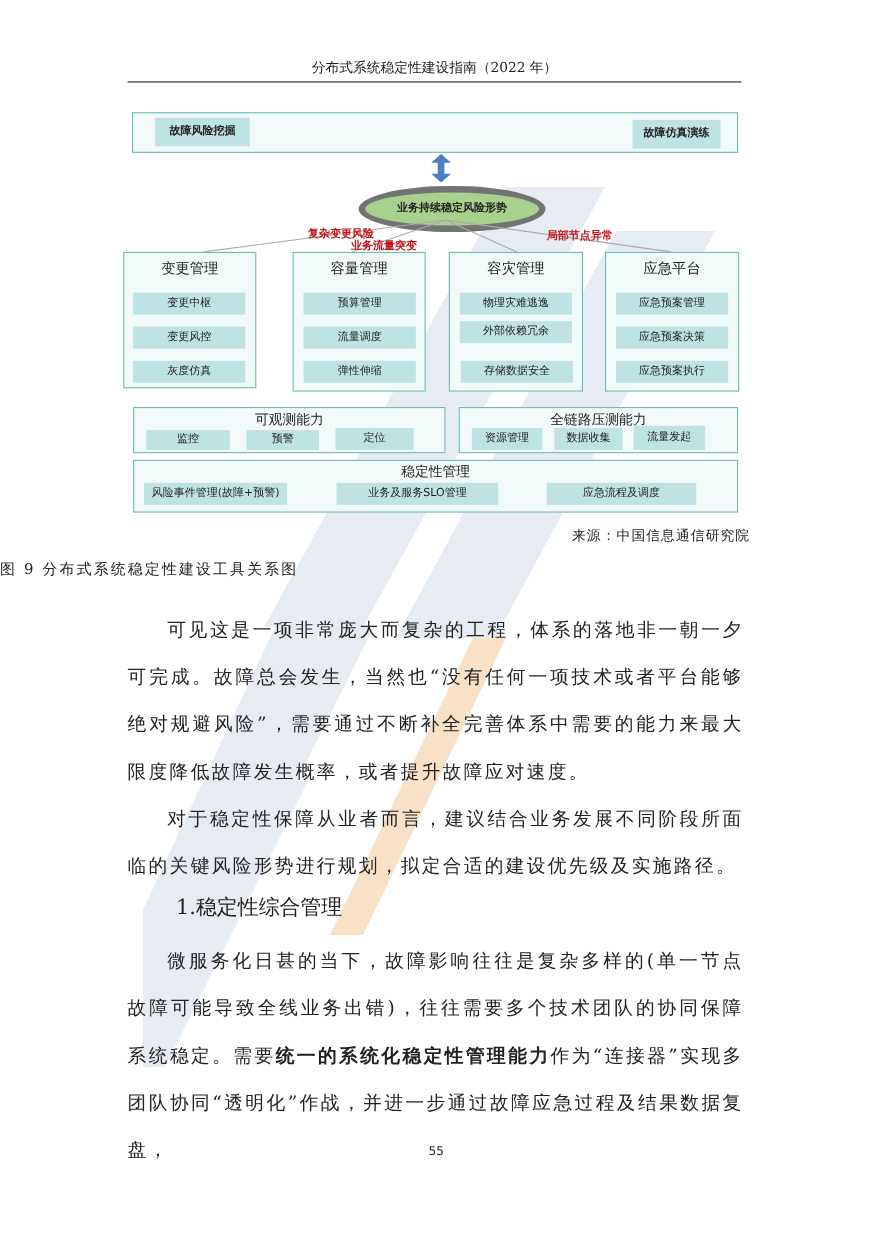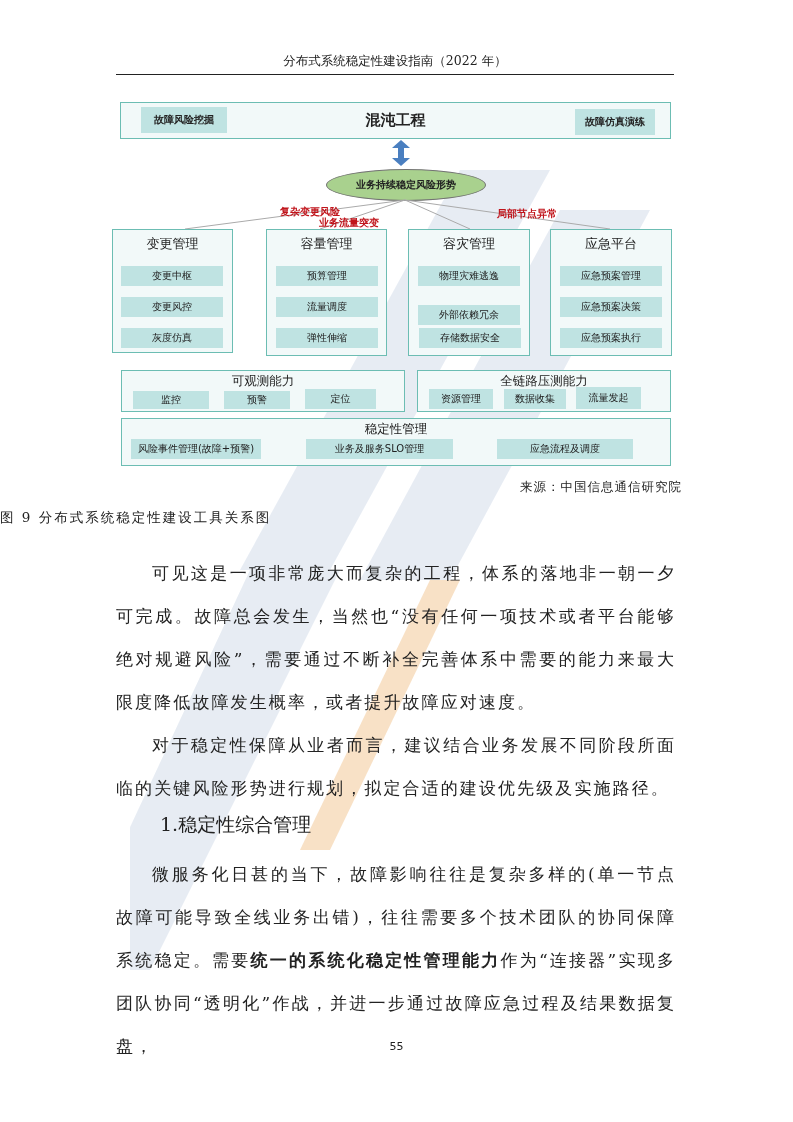--- a/index.html
+++ b/index.html
@@ -5,21 +5,21 @@
   html,body{margin:0;padding:0;background:#fff;}
   body{width:793px;height:1122px;position:relative;overflow:hidden;font-family:"DejaVu Serif","Liberation Serif",serif;color:#222;}
   .watermark{position:absolute;left:130px;top:150px;width:560px;height:900px;pointer-events:none;}
   .header{position:absolute;left:116px;top:52px;width:558px;height:22px;border-bottom:1.5px solid #222;text-align:center;font-size:12.5px;line-height:18px;}
   .diagram{position:absolute;left:0;top:0;width:793px;height:470px;font-family:"DejaVu Sans","Liberation Sans",sans-serif;}
   .box{position:absolute;border:1.5px solid #6cbdb3;background:#f2f9f9;box-sizing:border-box;}
   .chip{position:absolute;background:#bfe3e2;font-size:10px;text-align:center;color:#222;box-sizing:border-box;}
   .chaos-title{position:absolute;left:0;right:0;top:8px;text-align:center;font-weight:bold;font-size:15px;}
   .col-title{position:absolute;left:0;right:0;top:5px;text-align:center;font-size:13px;}
   .sec-title{position:absolute;left:0;right:0;top:2px;text-align:center;font-size:12.5px;}
-  .ellipse{position:absolute;left:326px;top:169px;width:158px;height:30px;border-radius:50%;background:#a9d18e;border:1px solid #737373;text-align:center;line-height:30px;font-size:10px;font-weight:bold;}
+  .ellipse{position:absolute;left:326px;top:169px;width:158px;height:30px;border-radius:50%;background:#a9d18e;border:6px solid #737373;text-align:center;line-height:30px;font-size:10px;font-weight:bold;}
   .risk{position:absolute;color:#c0141b;font-size:10px;font-weight:bold;}
   .source{position:absolute;left:520px;top:479px;font-size:12.5px;letter-spacing:1px;}
   .caption{position:absolute;left:0;right:0;top:509px;text-align:left;font-size:13.5px;letter-spacing:2px;}
   .para{position:absolute;left:116px;width:560px;font-size:17px;line-height:43px;letter-spacing:2.1px;text-align:justify;}
   .indent{text-indent:36px;}
   .h2{position:absolute;left:160px;top:812px;font-size:19px;}
   .pageno{position:absolute;left:0;right:0;top:1040px;text-align:center;font-size:11px;font-family:"DejaVu Sans","Liberation Sans",sans-serif;}
   b{font-family:"DejaVu Sans","Liberation Sans",sans-serif;font-weight:bold;}
 </style>
 </head>
@@ -35,21 +35,20 @@
   <g fill="#f6d9b8" opacity="0.8">
     <polygon points="300,430 330,430 200,700 170,700"></polygon>
   </g>
 </svg>
 
 <div class="header">分布式系统稳定性建设指南（2022 年）</div>
 
 <div class="diagram">
 
   <div class="box" style="left:120px;top:102px;width:551px;height:37px;">
-    <div class="chaos-title">混沌工程</div>
     <div class="chip" style="left:20px;top:4px;width:86px;height:26px;line-height:26px;font-weight:bold;">故障风险挖掘</div>
     <div class="chip" style="left:454px;top:6px;width:80px;height:26px;line-height:26px;font-weight:bold;">故障仿真演练</div>
   </div>
 
   <svg style="position:absolute;left:392px;top:140px;" width="18" height="26" viewBox="0 0 18 26">
     <polygon points="9,0 18,8 12,8 12,18 18,18 9,26 0,18 6,18 6,8 0,8" fill="#4a7fc0"></polygon>
   </svg>
 
   <div class="ellipse">业务持续稳定风险形势</div>
 
@@ -75,21 +74,21 @@
   </div>
   <div class="box" style="left:266px;top:229px;width:121px;height:127px;">
     <div class="col-title">容量管理</div>
     <div class="chip" style="left:9px;top:36px;width:102px;height:20px;line-height:20px;">预算管理</div>
     <div class="chip" style="left:9px;top:67px;width:102px;height:20px;line-height:20px;">流量调度</div>
     <div class="chip" style="left:9px;top:98px;width:102px;height:20px;line-height:20px;">弹性伸缩</div>
   </div>
   <div class="box" style="left:408px;top:229px;width:122px;height:127px;">
     <div class="col-title">容灾管理</div>
     <div class="chip" style="left:9px;top:36px;width:102px;height:20px;line-height:20px;">物理灾难逃逸</div>
-    <div class="chip" style="left:9px;top:75px;width:102px;height:20px;line-height:20px;">外部依赖冗余</div>
+    <div class="chip" style="left:9px;top:62px;width:102px;height:20px;line-height:20px;">外部依赖冗余</div>
     <div class="chip" style="left:10px;top:98px;width:102px;height:20px;line-height:20px;">存储数据安全</div>
   </div>
   <div class="box" style="left:550px;top:229px;width:122px;height:127px;">
     <div class="col-title">应急平台</div>
     <div class="chip" style="left:9px;top:36px;width:102px;height:20px;line-height:20px;">应急预案管理</div>
     <div class="chip" style="left:9px;top:67px;width:102px;height:20px;line-height:20px;">应急预案决策</div>
     <div class="chip" style="left:9px;top:98px;width:102px;height:20px;line-height:20px;">应急预案执行</div>
   </div>
 
   <div class="box" style="left:121px;top:370px;width:284px;height:42px;">

